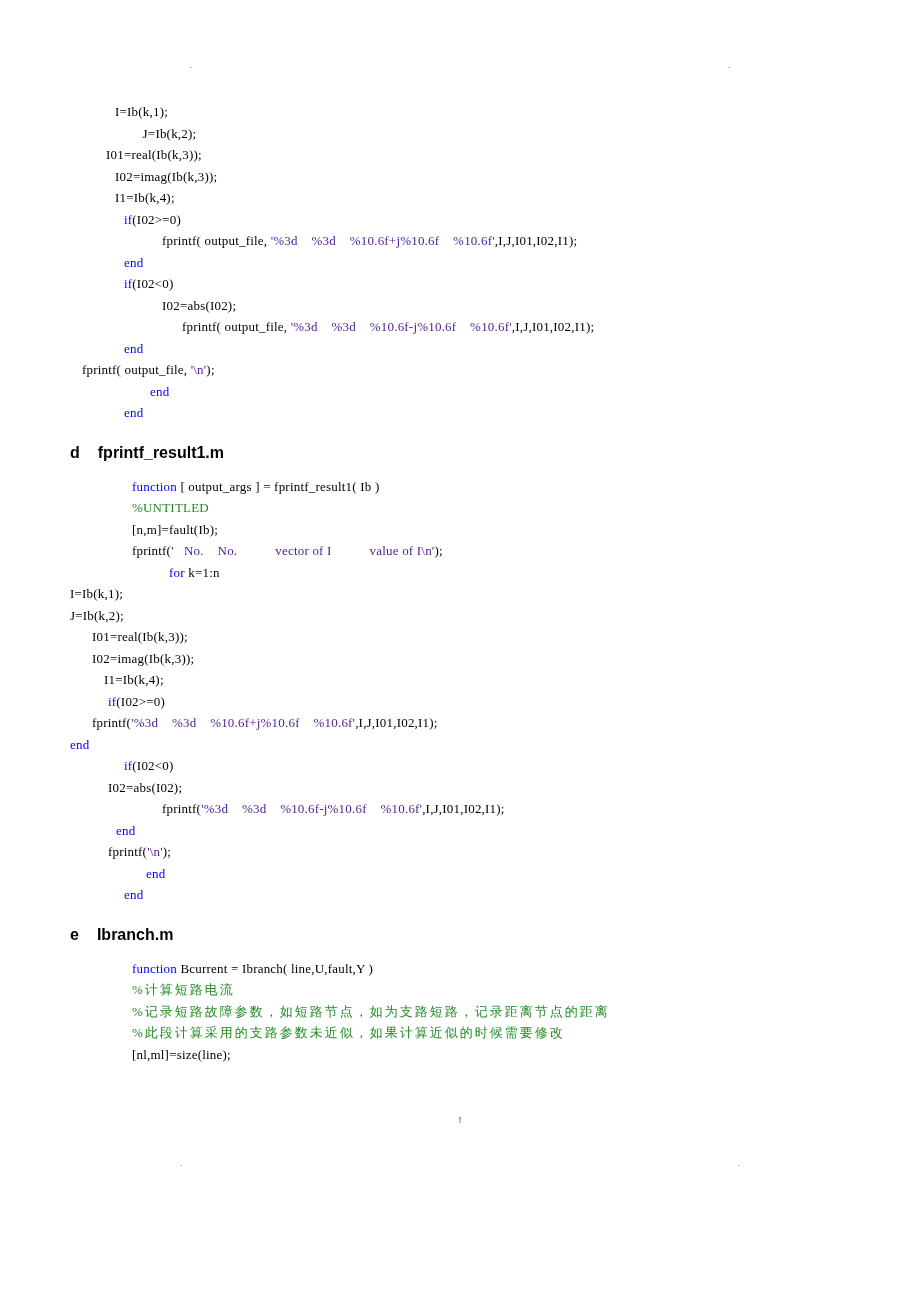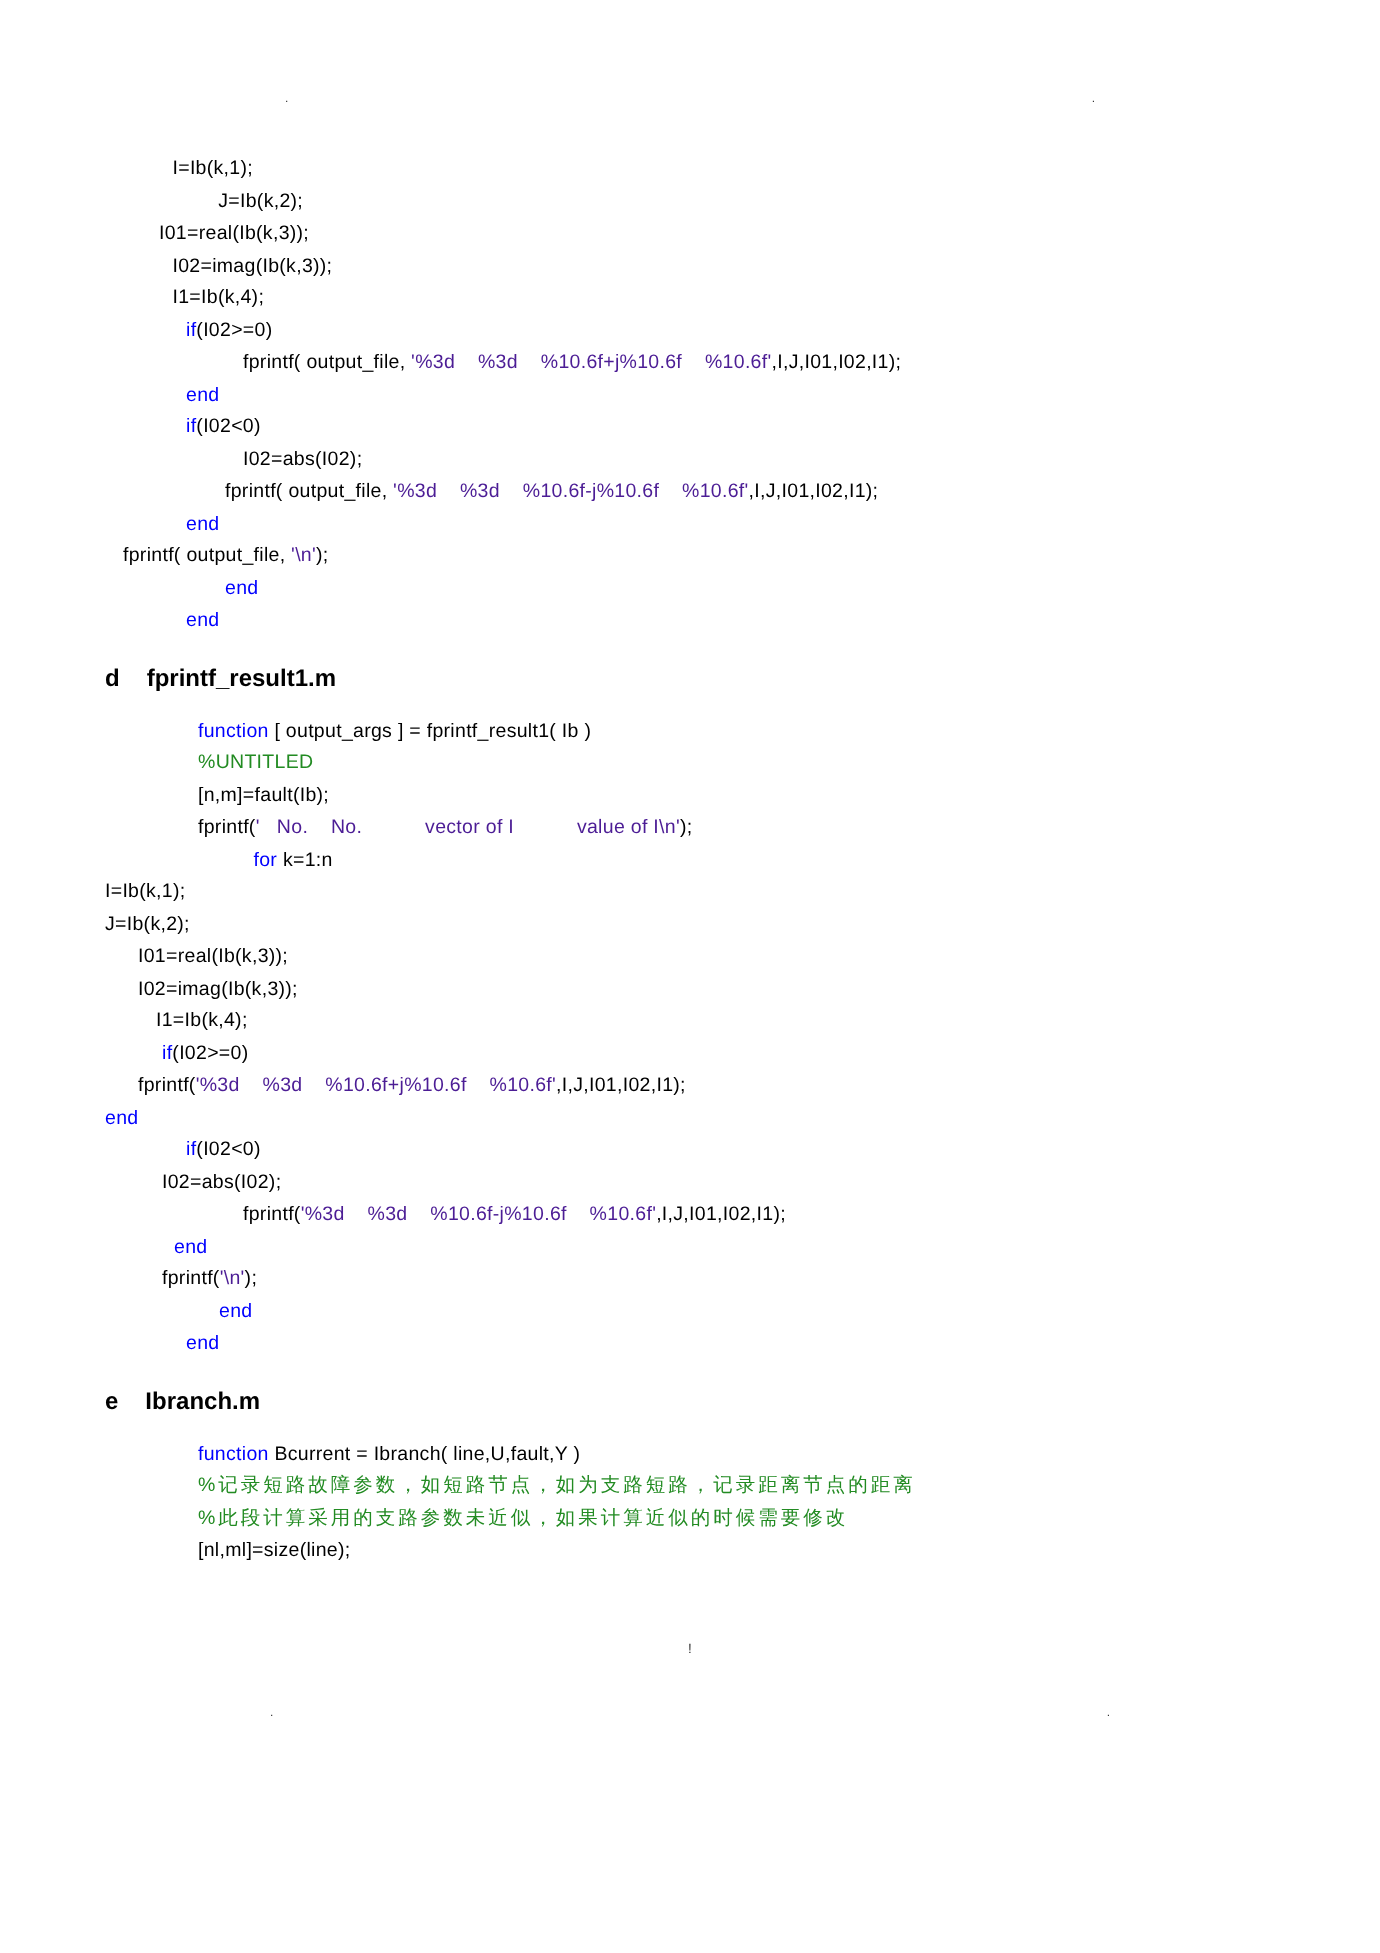--- a/index.html
+++ b/index.html
@@ -7,21 +7,21 @@
     font-family: Arial, "Microsoft YaHei", sans-serif;
     font-size: 13px;
     background: #fff;
     color: #000;
     width: 920px;
     padding: 60px 70px 40px 70px;
     line-height: 1.5;
   }
   .dot { font-size: 8px; color: #333; }
   .dot-row { display: flex; justify-content: space-between; padding: 0 120px 0 120px; margin-bottom: 30px; }
-  .code-line { white-space: pre; font-family: Liberation Sans, sans-serif; font-size: 13px; margin: 2px 0; letter-spacing: 0.2px; }
+  .code-line { white-space: pre; font-family: Liberation Serif, serif; font-size: 13px; margin: 2px 0; letter-spacing: 0.2px; }
   .kw { color: #0000ff; }
   .str { color: #4c1d95; }
   .cmt { color: #228b22; }
   .txt { color: #000; }
   .heading { font-weight: bold; font-size: 16px; margin: 18px 0 12px 0; }
   .heading .label { margin-right: 18px; }
   .block { margin-left: 0px; }
   .indent1 { margin-left: 45px; }
   .footer { text-align: center; font-size: 9px; color: #333; margin-top: 50px; }
   .dot-row2 { display: flex; justify-content: space-between; padding: 0 110px 0 110px; margin-top: 30px; }
@@ -40,21 +40,21 @@
   <div class="code-line indent1"><span class="txt">I=Ib(k,1);</span></div>
   <div class="code-line indent1"><span class="txt">        J=Ib(k,2);</span></div>
   <div class="code-line" style="margin-left:36px"><span class="txt">I01=real(Ib(k,3));</span></div>
   <div class="code-line indent1"><span class="txt">I02=imag(Ib(k,3));</span></div>
   <div class="code-line indent1"><span class="txt">I1=Ib(k,4);</span></div>
   <div class="code-line" style="margin-left:54px"><span class="kw">if</span><span class="txt">(I02&gt;=0)</span></div>
   <div class="code-line" style="margin-left:92px"><span class="txt">fprintf( output_file, </span><span class="str">'%3d    %3d    %10.6f+j%10.6f    %10.6f'</span><span class="txt">,I,J,I01,I02,I1);</span></div>
   <div class="code-line" style="margin-left:54px"><span class="kw">end</span></div>
   <div class="code-line" style="margin-left:54px"><span class="kw">if</span><span class="txt">(I02&lt;0)</span></div>
   <div class="code-line" style="margin-left:92px"><span class="txt">I02=abs(I02);</span></div>
-  <div class="code-line" style="margin-left:80px"><span class="txt">fprintf( output_file, </span><span class="str">'%3d    %3d    %10.6f-j%10.6f    %10.6f'</span><span class="txt">,I,J,I01,I02,I1);</span></div>
+  <div class="code-line" style="margin-left:112px"><span class="txt">fprintf( output_file, </span><span class="str">'%3d    %3d    %10.6f-j%10.6f    %10.6f'</span><span class="txt">,I,J,I01,I02,I1);</span></div>
   <div class="code-line" style="margin-left:54px"><span class="kw">end</span></div>
   <div class="code-line" style="margin-left:12px"><span class="txt">fprintf( output_file, </span><span class="str">'\n'</span><span class="txt">);</span></div>
   <div class="code-line" style="margin-left:80px"><span class="kw">end</span></div>
   <div class="code-line" style="margin-left:54px"><span class="kw">end</span></div>
 </div>
 
 <div class="heading">
   <span class="label">d</span><span>fprintf_result1.m</span>
 </div>
 
@@ -80,20 +80,21 @@
   <div class="code-line" style="margin-left:76px"><span class="kw">end</span></div>
   <div class="code-line" style="margin-left:54px"><span class="kw">end</span></div>
 </div>
 
 <div class="heading">
   <span class="label">e</span><span>Ibranch.m</span>
 </div>
 
 <div class="block">
   <div class="code-line" style="margin-left:62px"><span class="kw">function</span><span class="txt"> Bcurrent = Ibranch( line,U,fault,Y )</span></div>
+  <div class="code-line" style="margin-left:62px;letter-spacing:2px"><span class="cmt">%计算短路电流</span></div>
   <div class="code-line" style="margin-left:62px;letter-spacing:2px"><span class="cmt">%记录短路故障参数，如短路节点，如为支路短路，记录距离节点的距离</span></div>
   <div class="code-line" style="margin-left:62px;letter-spacing:2px"><span class="cmt">%此段计算采用的支路参数未近似，如果计算近似的时候需要修改</span></div>
   <div class="code-line" style="margin-left:62px"><span class="txt">[nl,ml]=size(line);</span></div>
 </div>
 
 <div class="footer">!</div>
 
 <div class="dot-row2">
   <span class="left-dot">.</span>
   <span class="right-dot">.</span>

